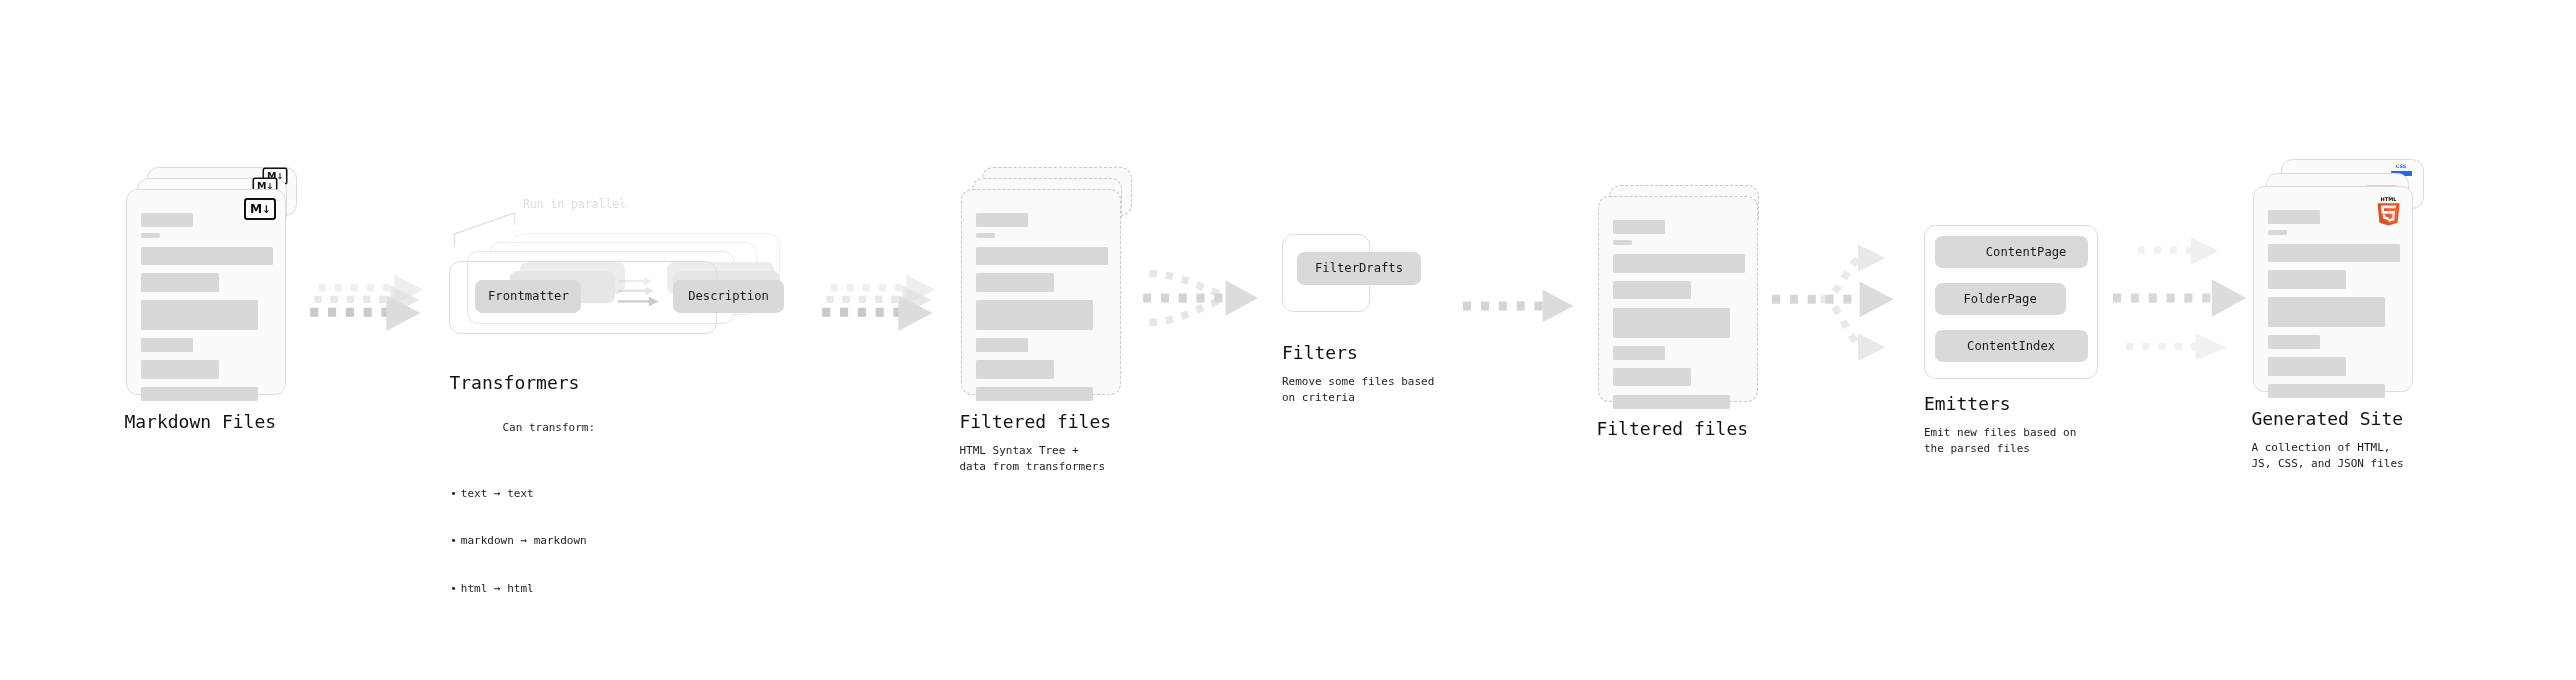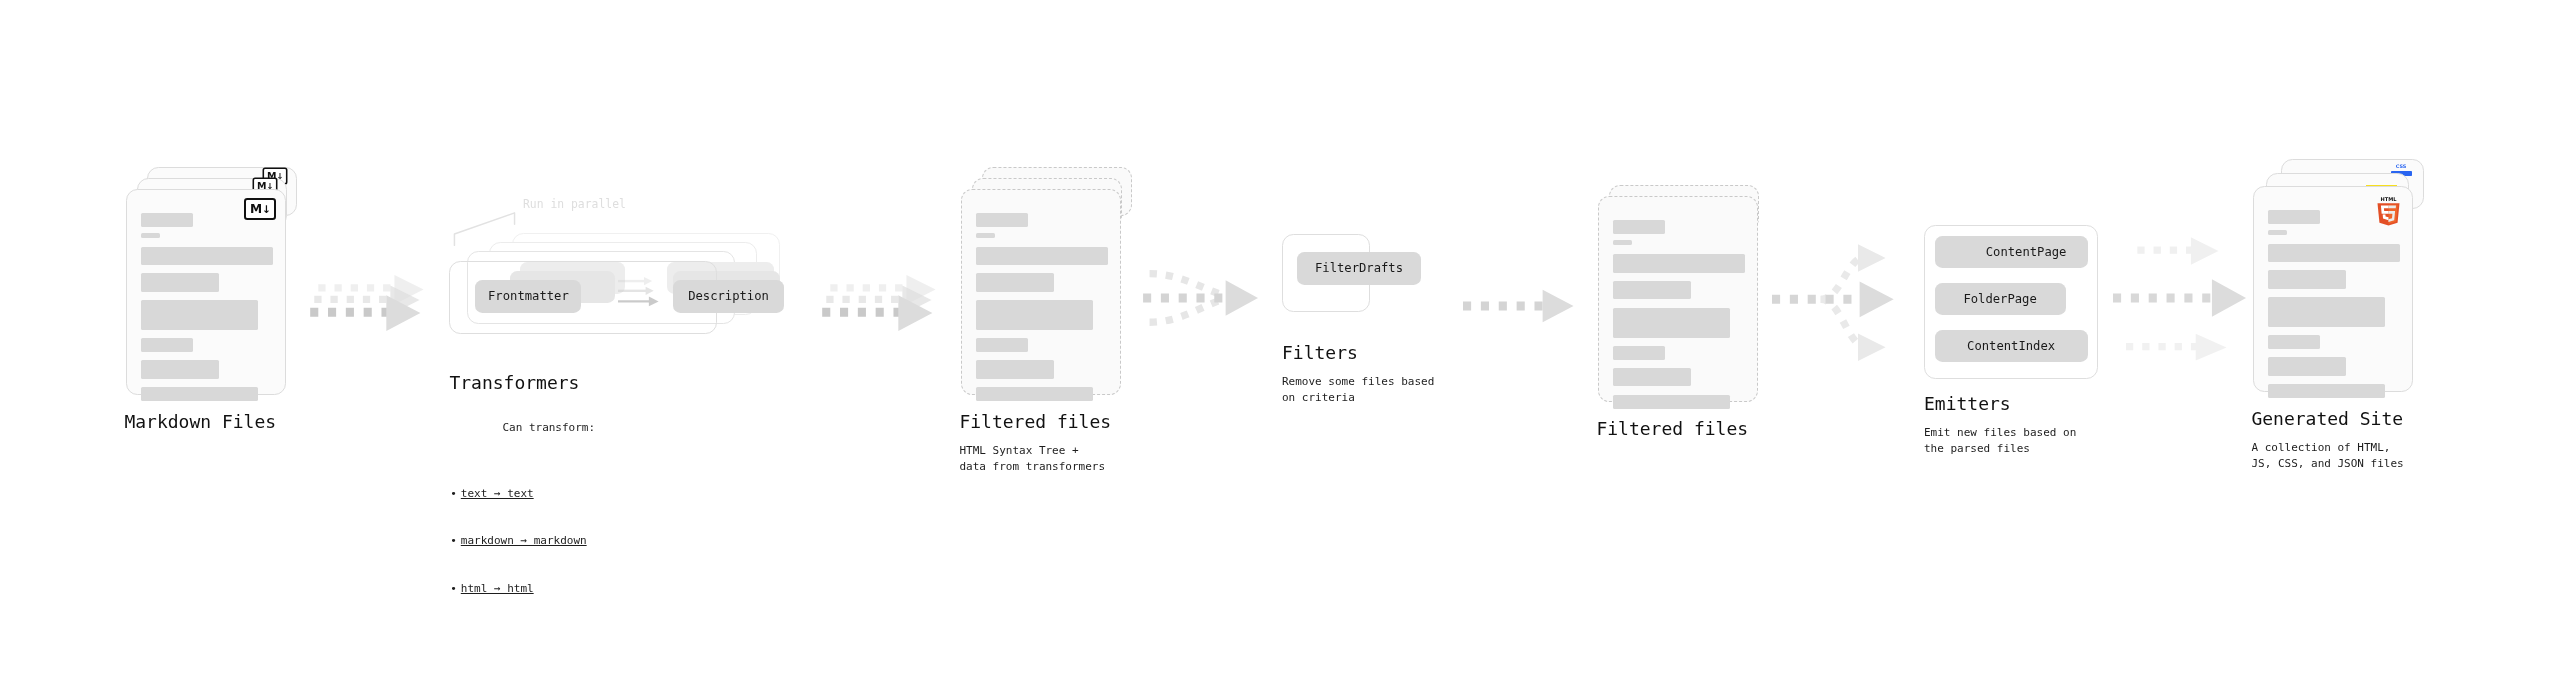--- a/index.html
+++ b/index.html
@@ -78,21 +78,21 @@
   .cap-title{
     font-family:"DejaVu Sans Mono","Liberation Mono",monospace;
     font-size:18px;color:#111111;white-space:nowrap;letter-spacing:0px;
   }
   .cap-sub{
     margin-top:10.6px;
     font-family:"DejaVu Sans Mono","Liberation Mono",monospace;
     font-size:11px;line-height:1.45;color:#1d1d1d;white-space:pre;
   }
   .cap-sub ul{margin:2.4px 0 0 0;padding:0 0 0 11.4px;list-style:none;}
-  .cap-sub li{position:relative;white-space:pre;text-decoration:underline;}
+  .cap-sub li{position:relative;white-space:pre;}
   .cap-sub li:before{content:"\2022";position:absolute;left:-10.6px;}
 
   .parallel-label{
     position:absolute;
     font-family:"DejaVu Sans Mono","Liberation Mono",monospace;
     font-size:11.4px;color:#dedede;white-space:nowrap;
   }
 
   svg{display:block;overflow:visible;}
 </style>

